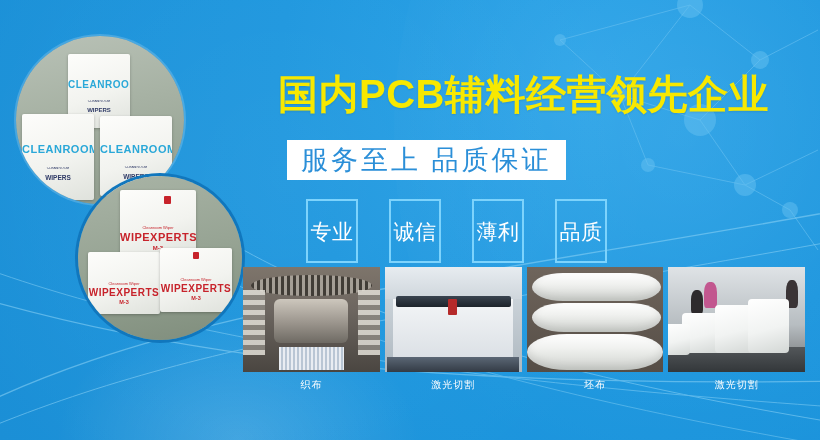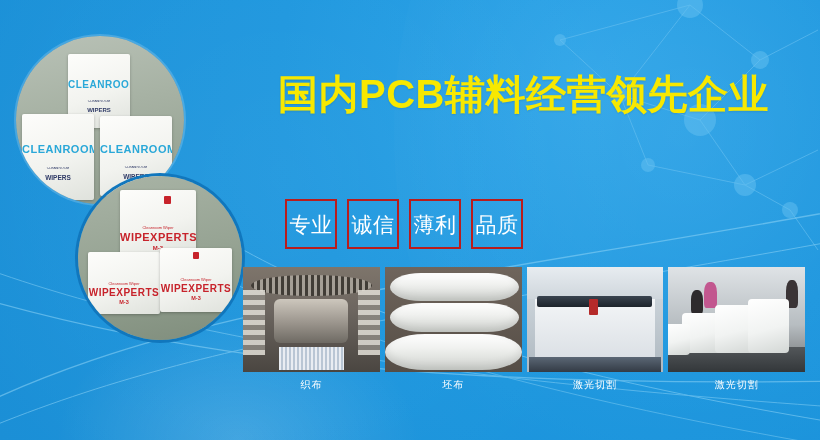--- a/index.html
+++ b/index.html
@@ -173,26 +173,27 @@
   
   .tags {
     position: absolute;
     left: 285px;
     top: 199px;
     display: flex;
     gap: 10px;
   }
   .tag {
     width: 52px;
-    height: 50px;
-    border: 2px solid #b91c1c;
+    height: 64px;
+    border: 2px solid #7dd3fc;
     display: flex;
     align-items: center;
     justify-content: center;
     box-sizing: border-box;
+    margin-left: 21px;
   }
   .tag span {
     color: #ffffff;
     font-size: 21px;
     line-height: 1;
     letter-spacing: 0.5px;
     white-space: nowrap;
   }
 
   
@@ -431,20 +432,23 @@
     <div class="carton wx" style="left:82px; top:72px; width:72px; height:64px;">
       <div class="stamp" style="left:33px; top:4px; width:6px; height:7px;"></div>
       <div class="sub" style="top:30px; font-size:4px;">Cleanroom Wiper</div>
       <div class="brand" style="top:36px; font-size:10px;">WIPEXPERTS</div>
       <div class="sub" style="top:48px; font-size:5.5px; font-weight:bold;">M-3</div>
     </div>
   </div>
 
   <div class="headline">国内PCB辅料经营领先企业</div>
 
+  <div class="subtitle-band">
+    <span class="sub-text">服务至上 品质保证</span>
+  </div>
 
   <div class="tags">
     <div class="tag">
       <span>专业</span>
     </div>
     <div class="tag">
       <span>诚信</span>
     </div>
     <div class="tag">
       <span>薄利</span>
@@ -461,37 +465,37 @@
         <div class="needles"></div>
         <div class="railL"></div>
         <div class="railR"></div>
         <div class="drum"></div>
         <div class="cloth"></div>
       </div>
       <div class="caption">织布</div>
     </div>
 
     <div class="thumb-wrap">
-      <div class="thumb t2">
-        <div class="roll r1"></div>
-        <div class="roll r2"></div>
-        <div class="roll r3"></div>
-      </div>
-      <div class="caption">坯布</div>
-    </div>
-
-    <div class="thumb-wrap">
       <div class="thumb t3">
         <div class="wall"></div>
         <div class="bed"></div>
         <div class="gantry"></div>
         <div class="head"></div>
         <div class="frame"></div>
       </div>
       <div class="caption">激光切割</div>
+    </div>
+
+    <div class="thumb-wrap">
+      <div class="thumb t2">
+        <div class="roll r1"></div>
+        <div class="roll r2"></div>
+        <div class="roll r3"></div>
+      </div>
+      <div class="caption">坯布</div>
     </div>
 
     <div class="thumb-wrap">
       <div class="thumb t4">
         <div class="worker" style="left:26%; top:14%; width:13px; height:26px; background:#c2578f;"></div>
         <div class="worker" style="left:17%; top:22%; width:12px; height:24px; background:#2d2a2c;"></div>
         <div class="worker" style="left:86%; top:12%; width:12px; height:28px; background:#3a3436;"></div>
         <div class="table"></div>
         <div class="bale" style="left:10%; top:44%; width:30%; height:38%;"></div>
         <div class="bale" style="left:34%; top:36%; width:30%; height:46%;"></div>

